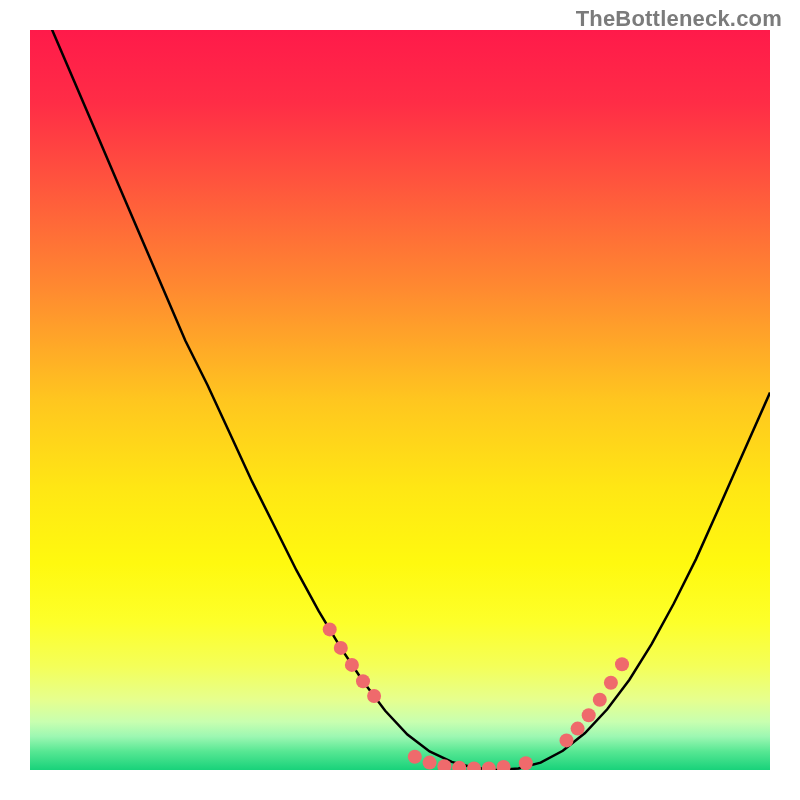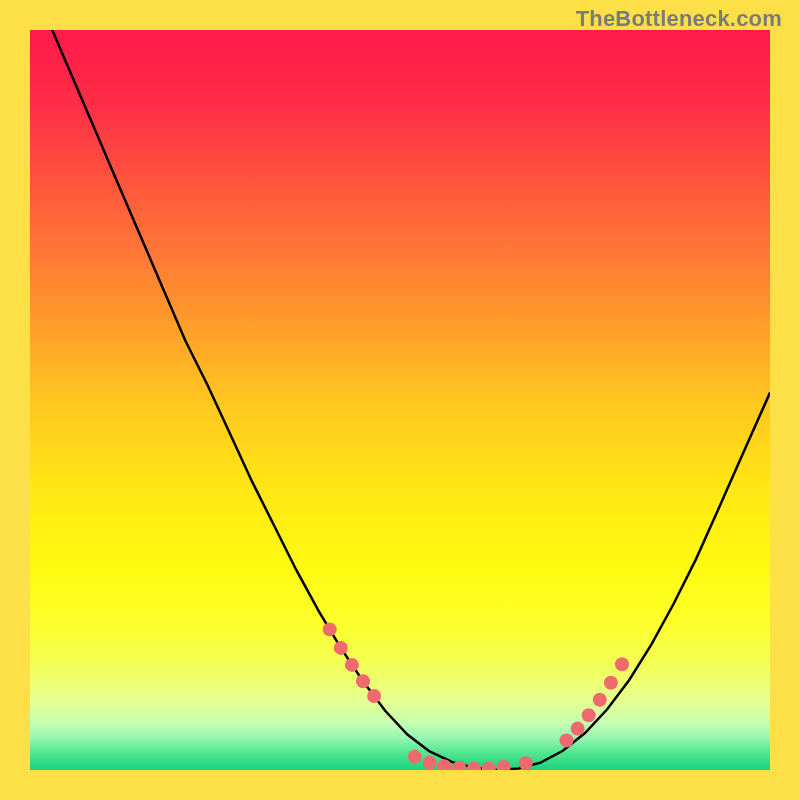--- a/index.html
+++ b/index.html
@@ -9,21 +9,21 @@
     height: 800px;
     background: #000;
     overflow: hidden;
   }
   .frame {
     position: absolute;
     left: 0;
     top: 0;
     width: 800px;
     height: 800px;
-    background: #fde047;
+    background: #ffffff;
   }
   .plot-area {
     position: absolute;
     left: 30px;
     top: 30px;
     width: 740px;
     height: 740px;
   }
   .watermark {
     position: absolute;

